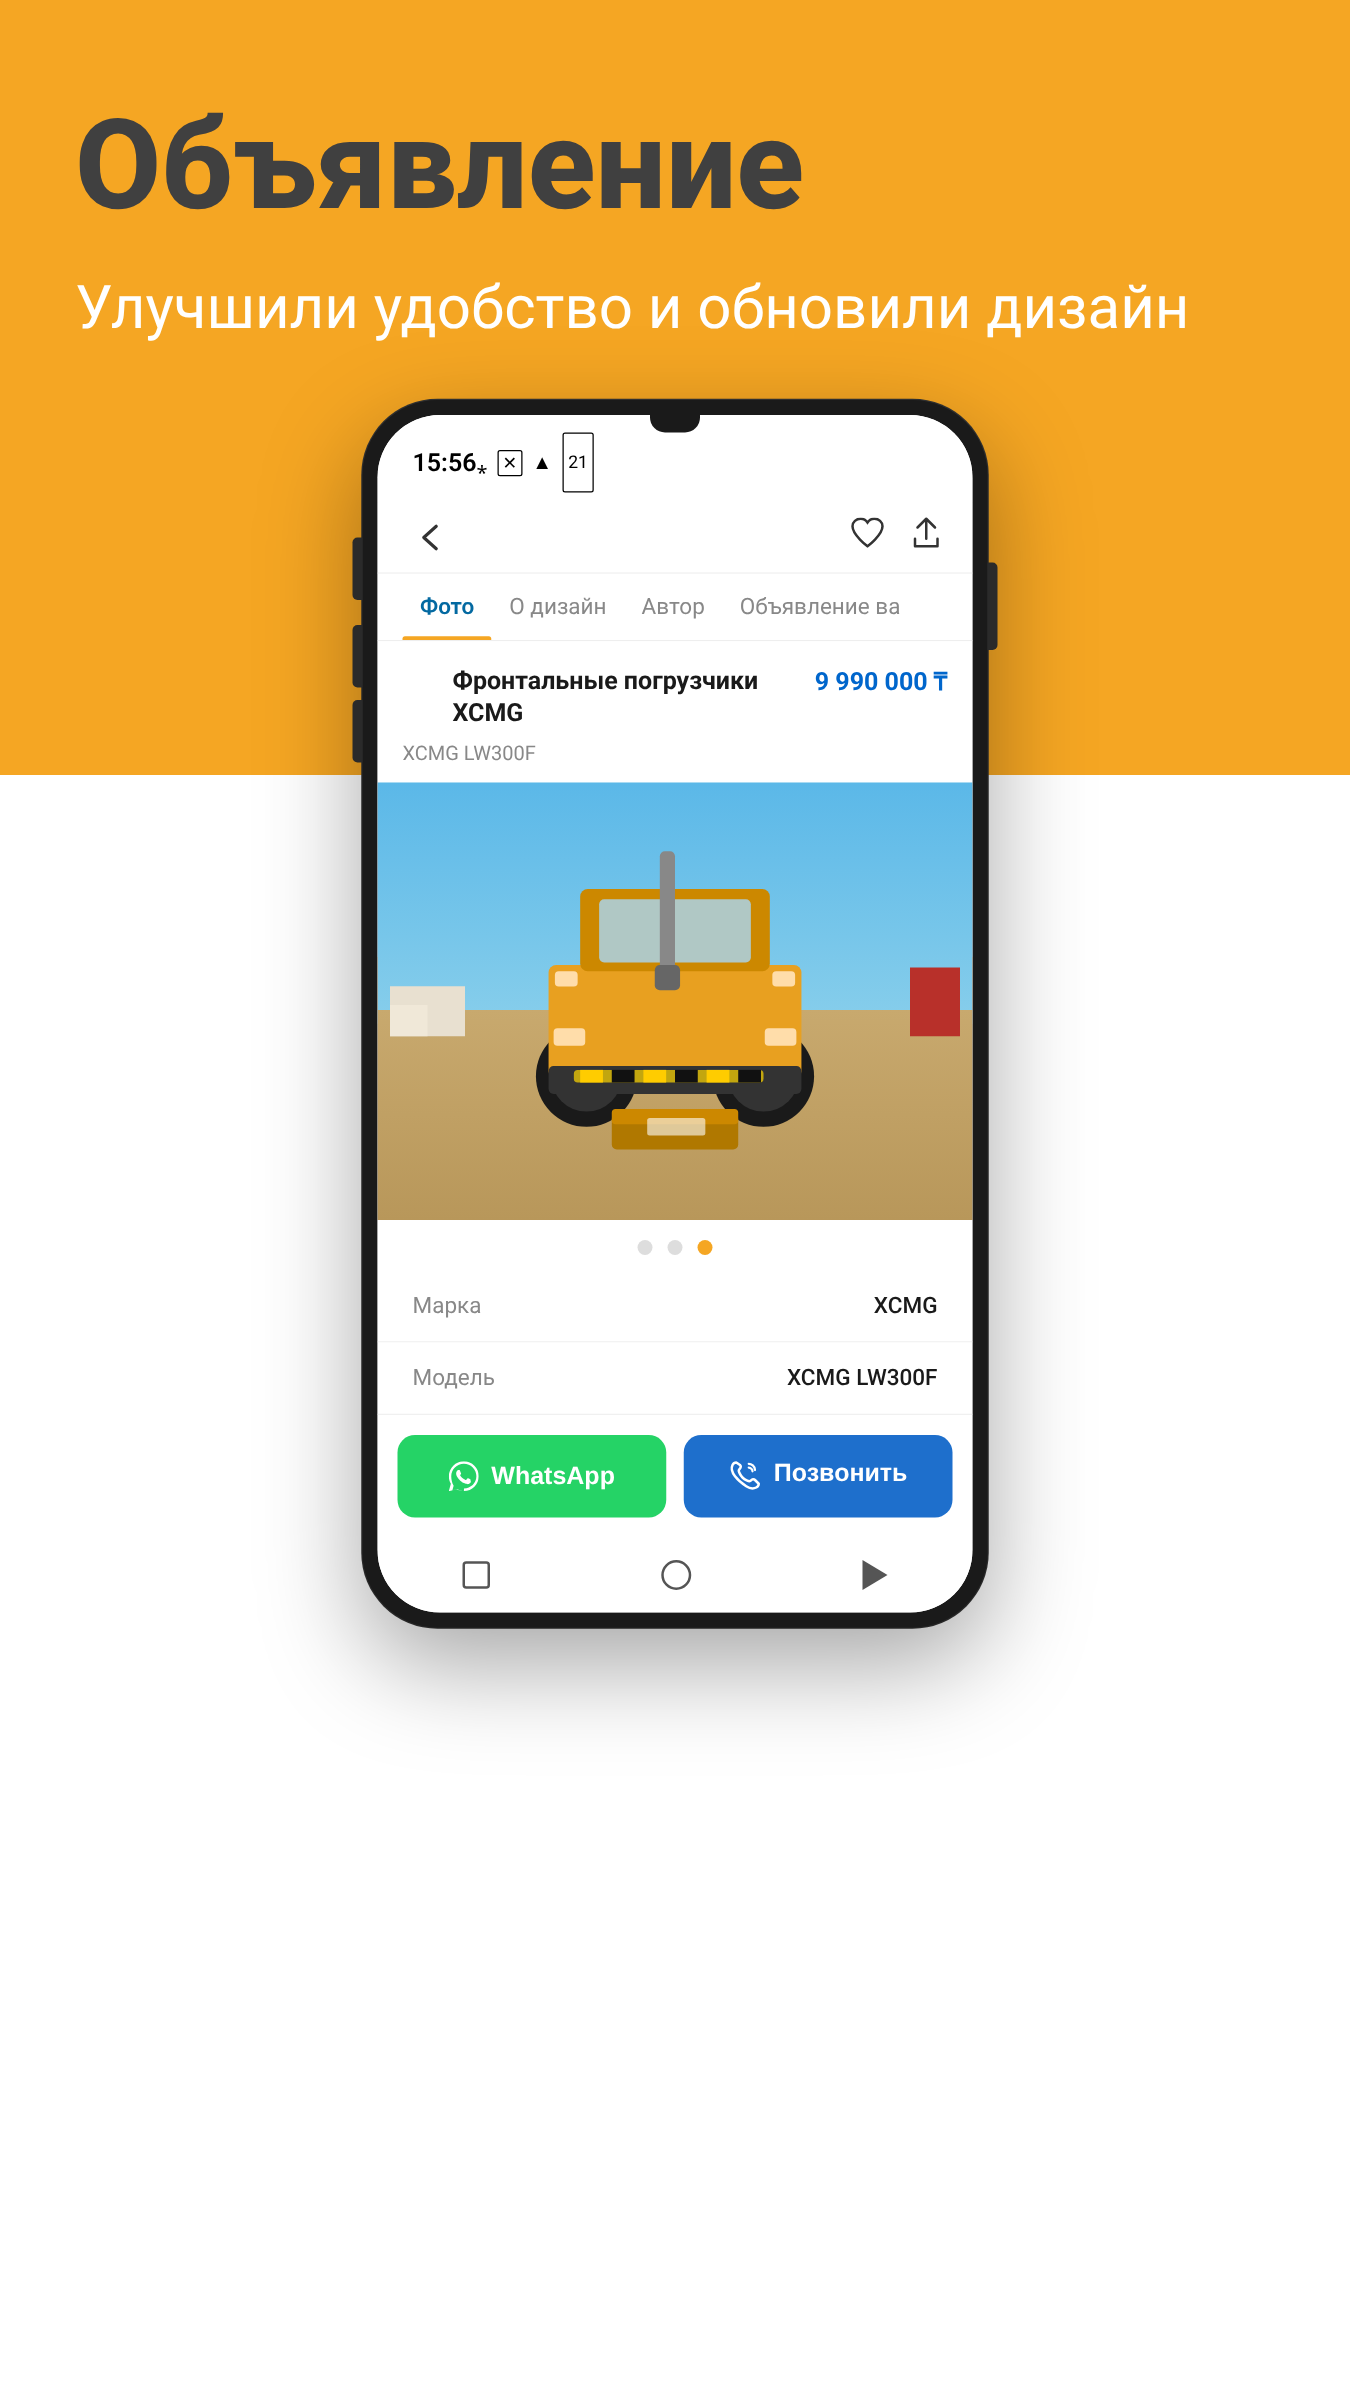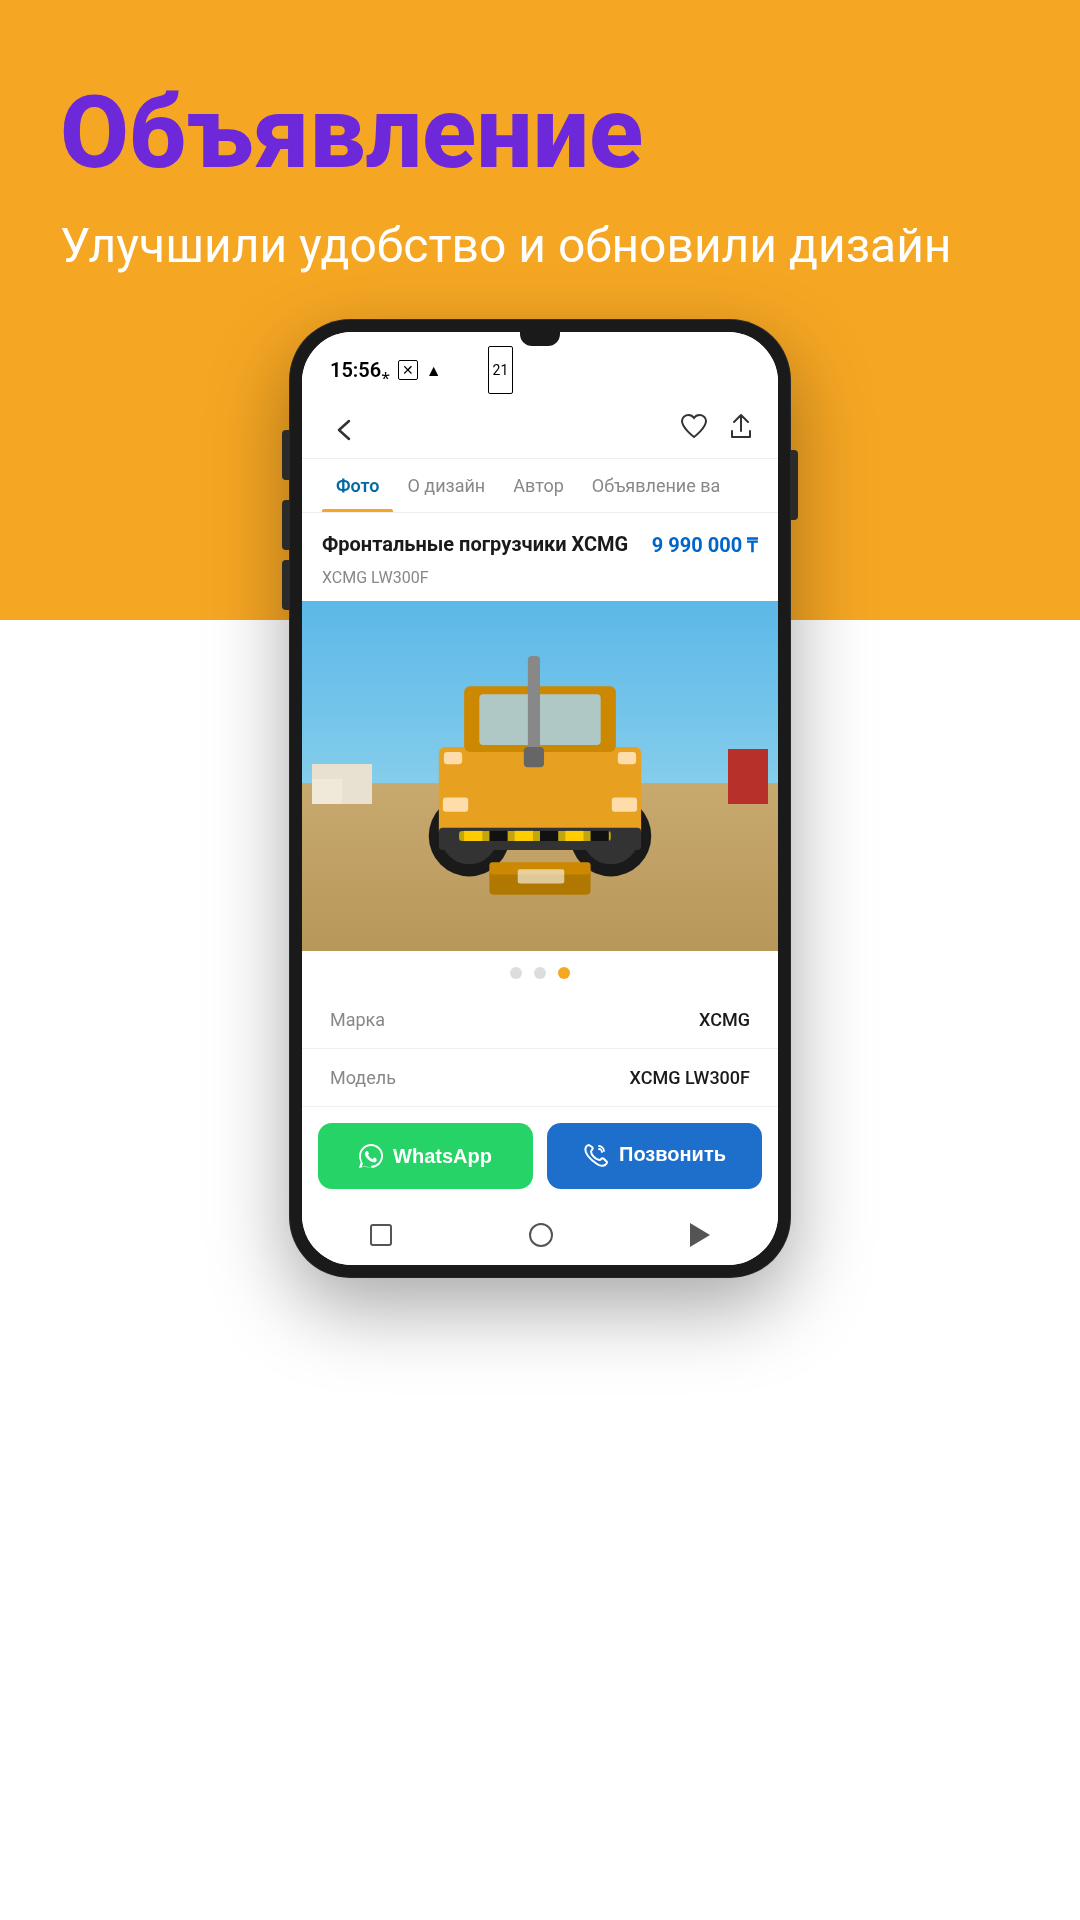--- a/index.html
+++ b/index.html
@@ -24,21 +24,21 @@
       background: #F5A623;
       width: 100%;
       height: 620px;
       position: relative;
       padding: 80px 60px 0 60px;
     }
 
     .page-title {
       font-size: 100px;
       font-weight: 800;
-      color: #6d28d9;
+      color: #404040;
       line-height: 1.05;
       margin-bottom: 30px;
     }
 
     .page-subtitle {
       font-size: 48px;
       font-weight: 400;
       color: #fff;
       line-height: 1.3;
     }
@@ -209,20 +209,21 @@
       justify-content: space-between;
       align-items: flex-start;
     }
 
     .product-title {
       font-size: 20px;
       font-weight: 700;
       color: #1a1a1a;
       flex: 1;
       line-height: 1.3;
+      margin-left: 40px;
     }
 
     .product-price {
       font-size: 20px;
       font-weight: 700;
       color: #0066cc;
       margin-left: 10px;
     }
 
     .product-subtitle {
@@ -402,21 +403,21 @@
       <div class="phone-inner">
 
         <div class="notch"></div>
 
         <div class="status-bar">
           <span class="status-time">15:56</span>
           <div class="status-icons">
             <span>⁎</span>
             <span style="font-size:14px; border:1.5px solid #000; padding:1px 3px; border-radius:2px;">✕</span>
             <span>▲</span>
-            <span style="font-size:14px; border:1.5px solid #000; padding:15px 4px; border-radius:2px; position:relative;margin-left:38px;">21</span>
+            <span style="font-size:14px; border:1.5px solid #000; padding:15px 4px; border-radius:2px; position:relative;">21</span>
           </div>
         </div>
 
         <div class="app-nav">
           <div class="back-btn">
             <svg width="14" height="22" viewBox="0 0 14 22">
               <polyline points="12,2 2,11 12,20" stroke="#333" stroke-width="2.5" fill="none" stroke-linecap="round" stroke-linejoin="round"></polyline>
             </svg>
           </div>
           <div class="nav-actions">

